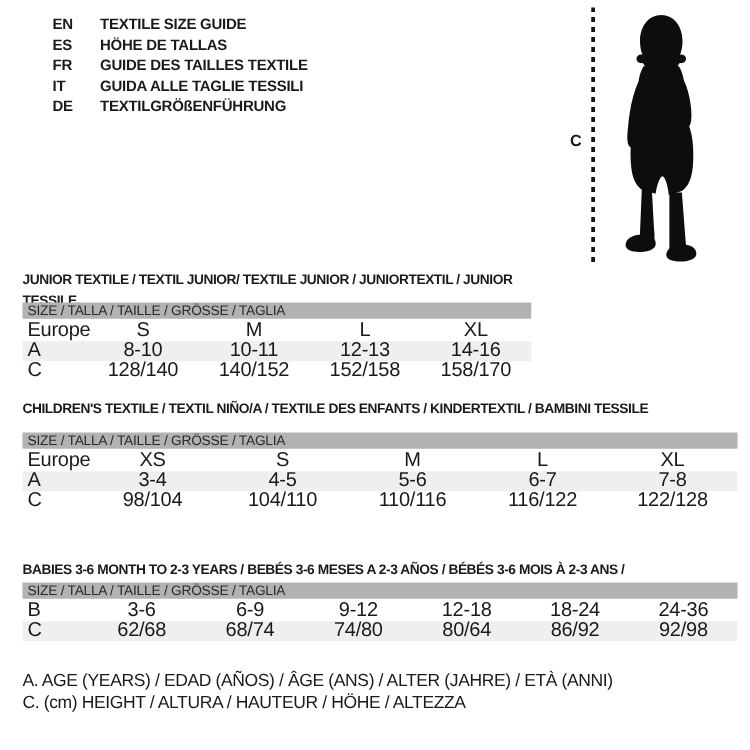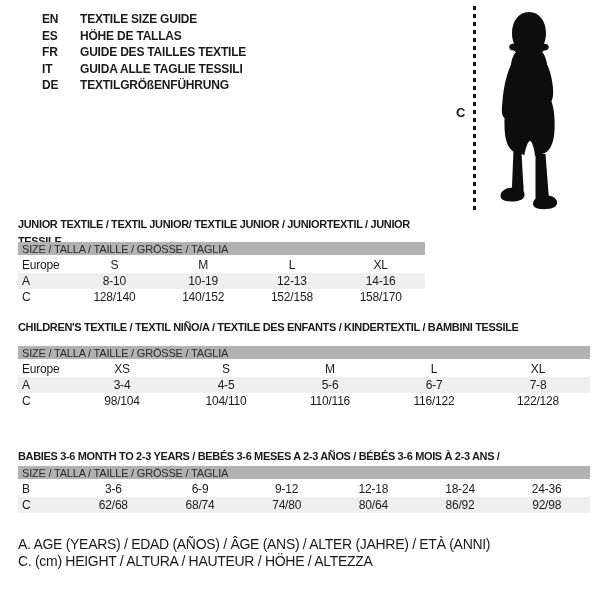--- a/index.html
+++ b/index.html
@@ -24,21 +24,21 @@
     white-space:pre-line;line-height:17px;
   }
   .size-table{position:absolute;left:18px;}
   .table-narrow{width:407px;}
   .table-wide{width:572px;}
   .size-bar{
     height:13px;background:#b2b2b2;display:flex;align-items:center;
     padding-left:4px;font-size:11px;font-weight:400;color:#2a2a2a;letter-spacing:-0.2px;
     margin-bottom:2px;box-sizing:border-box;
   }
-  .t-row{display:flex;height:16px;align-items:center;font-size:12px;letter-spacing:-0.2px;}
+  .t-row{display:flex;height:16px;align-items:center;font-size:16px;letter-spacing:-0.2px;}
   .t-row:nth-child(even){background:#efefef;}
   .t-label{width:52px;flex:0 0 52px;padding-left:4px;box-sizing:border-box;text-align:left;}
   .t-cell{flex:1;text-align:center;}
   
   .footnotes{position:absolute;left:18px;top:536px;}
   .footnote{height:16.5px;font-weight:normal;font-size:14px;letter-spacing:-0.3px;display:flex;align-items:center;}
   
   #title-0{top:216px;width:430px;}
   #table-0{top:242px;}
   #title-1{top:319px;width:540px;}
@@ -110,21 +110,21 @@
       <div class="t-row">
         <div class="t-label">Europe</div>
         <div class="t-cell">S</div>
         <div class="t-cell">M</div>
         <div class="t-cell">L</div>
         <div class="t-cell">XL</div>
       </div>
       <div class="t-row">
         <div class="t-label">A</div>
         <div class="t-cell">8-10</div>
-        <div class="t-cell">10-19</div>
+        <div class="t-cell">10-11</div>
         <div class="t-cell">12-13</div>
         <div class="t-cell">14-16</div>
       </div>
       <div class="t-row">
         <div class="t-label">C</div>
         <div class="t-cell">128/140</div>
         <div class="t-cell">140/152</div>
         <div class="t-cell">152/158</div>
         <div class="t-cell">158/170</div>
       </div>

